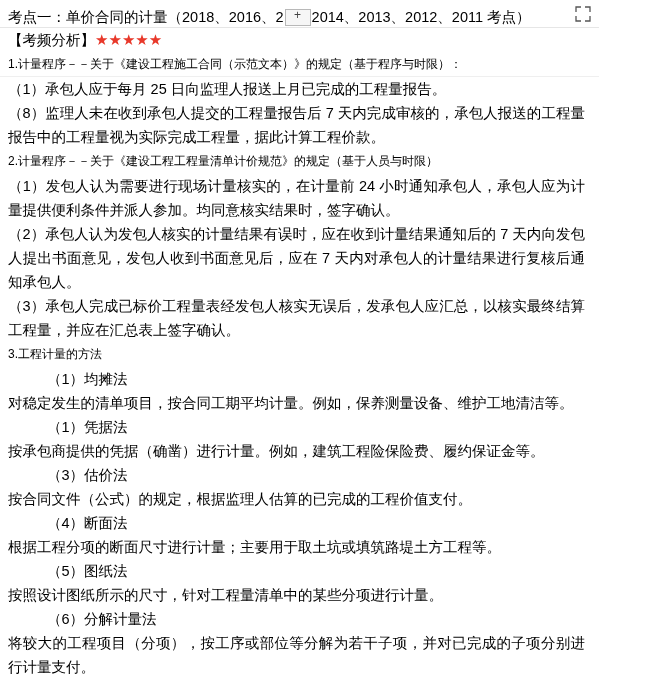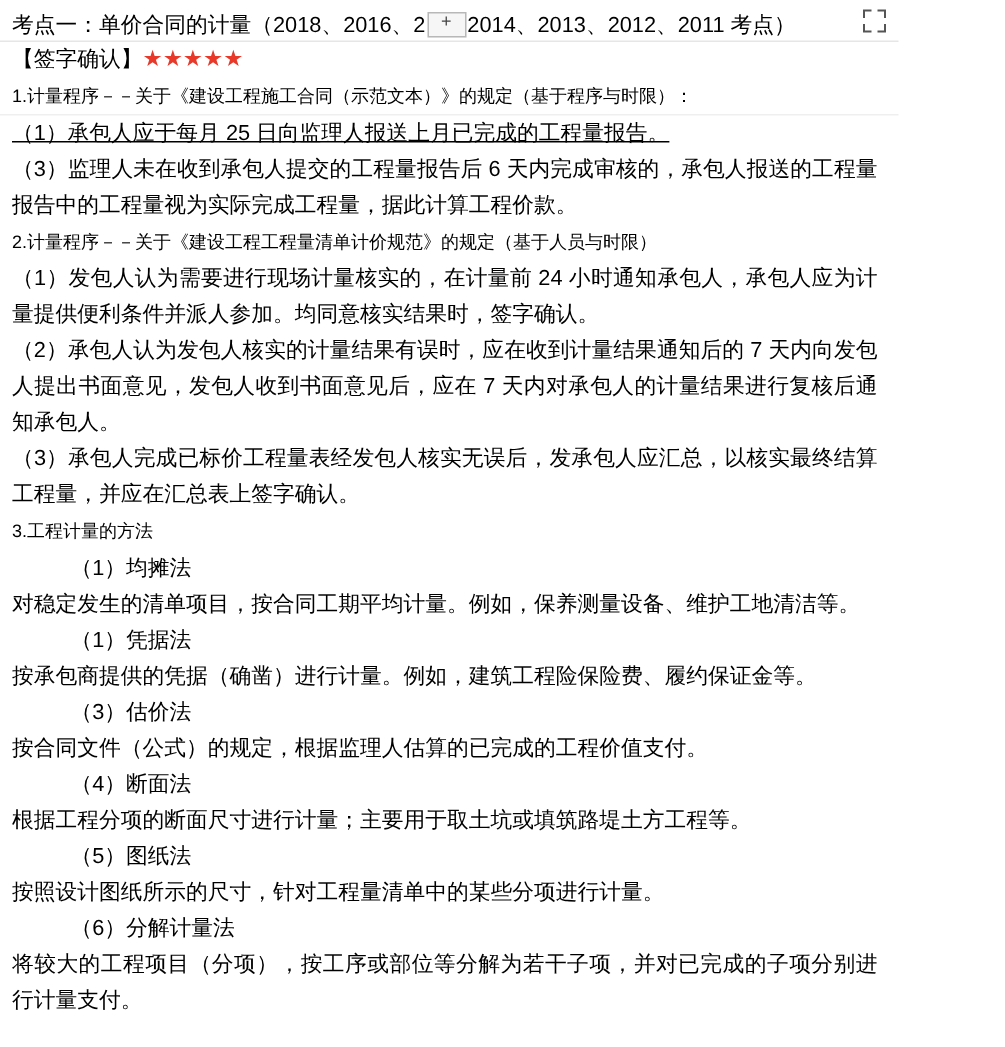--- a/index.html
+++ b/index.html
@@ -80,21 +80,21 @@
     line-height: 25px;
     font-size: 12px;
     white-space: nowrap;
   }
   .para {
     line-height: 24px;
     font-size: 14.5px;
     text-align: justify;
     text-justify: inter-ideograph;
   }
-  .para.nowrap { white-space: nowrap; text-decoration: underline; }
+  .para.nowrap { white-space: nowrap; }
   .sub-head {
     line-height: 24px;
     font-size: 14.5px;
     white-space: nowrap;
     margin-left: 39px;
   }
   .hr-light {
     position: absolute;
     left: 0;
     right: 0;
@@ -126,26 +126,26 @@
   <div class="expand-btn">
     <svg width="20" height="20" viewBox="0 0 20 20">
       <path d="M3 8 L3 3 L8 3" fill="none" stroke="#555" stroke-width="1.3"></path>
       <path d="M12 3 L17 3 L17 8" fill="none" stroke="#555" stroke-width="1.3"></path>
       <path d="M17 12 L17 17 L12 17" fill="none" stroke="#555" stroke-width="1.3"></path>
       <path d="M8 17 L3 17 L3 12" fill="none" stroke="#555" stroke-width="1.3"></path>
     </svg>
   </div>
 
   <div class="stars-line">
-    <span>【</span><span>签字确认】</span><span class="stars">★★★★★</span>
+    <span>【</span><span>考频分析】</span><span class="stars">★★★★★</span>
   </div>
 
   <div class="sec-head">1.计量程序－－关于《建设工程施工合同（示范文本）》的规定（基于程序与时限）：</div>
   <div class="para nowrap">（1）承包人应于每月 25 日向监理人报送上月已完成的工程量报告。</div>
-  <div class="para">（3）监理人未在收到承包人提交的工程量报告后 6 天内完成审核的，承包人报送的工程量报告中的工程量视为实际完成工程量，据此计算工程价款。</div>
+  <div class="para">（8）监理人未在收到承包人提交的工程量报告后 7 天内完成审核的，承包人报送的工程量报告中的工程量视为实际完成工程量，据此计算工程价款。</div>
 
   <div class="sec-head">2.计量程序－－关于《建设工程工程量清单计价规范》的规定（基于人员与时限）</div>
   <div class="para">（1）发包人认为需要进行现场计量核实的，在计量前 24 小时通知承包人，承包人应为计量提供便利条件并派人参加。均同意核实结果时，签字确认。</div>
   <div class="para">（2）承包人认为发包人核实的计量结果有误时，应在收到计量结果通知后的 7 天内向发包人提出书面意见，发包人收到书面意见后，应在 7 天内对承包人的计量结果进行复核后通知承包人。</div>
   <div class="para">（3）承包人完成已标价工程量表经发包人核实无误后，发承包人应汇总，以核实最终结算工程量，并应在汇总表上签字确认。</div>
 
   <div class="sec-head">3.工程计量的方法</div>
 
   <div class="sub-head">（1）均摊法</div>
   <div class="para">对稳定发生的清单项目，按合同工期平均计量。例如，保养测量设备、维护工地清洁等。</div>

